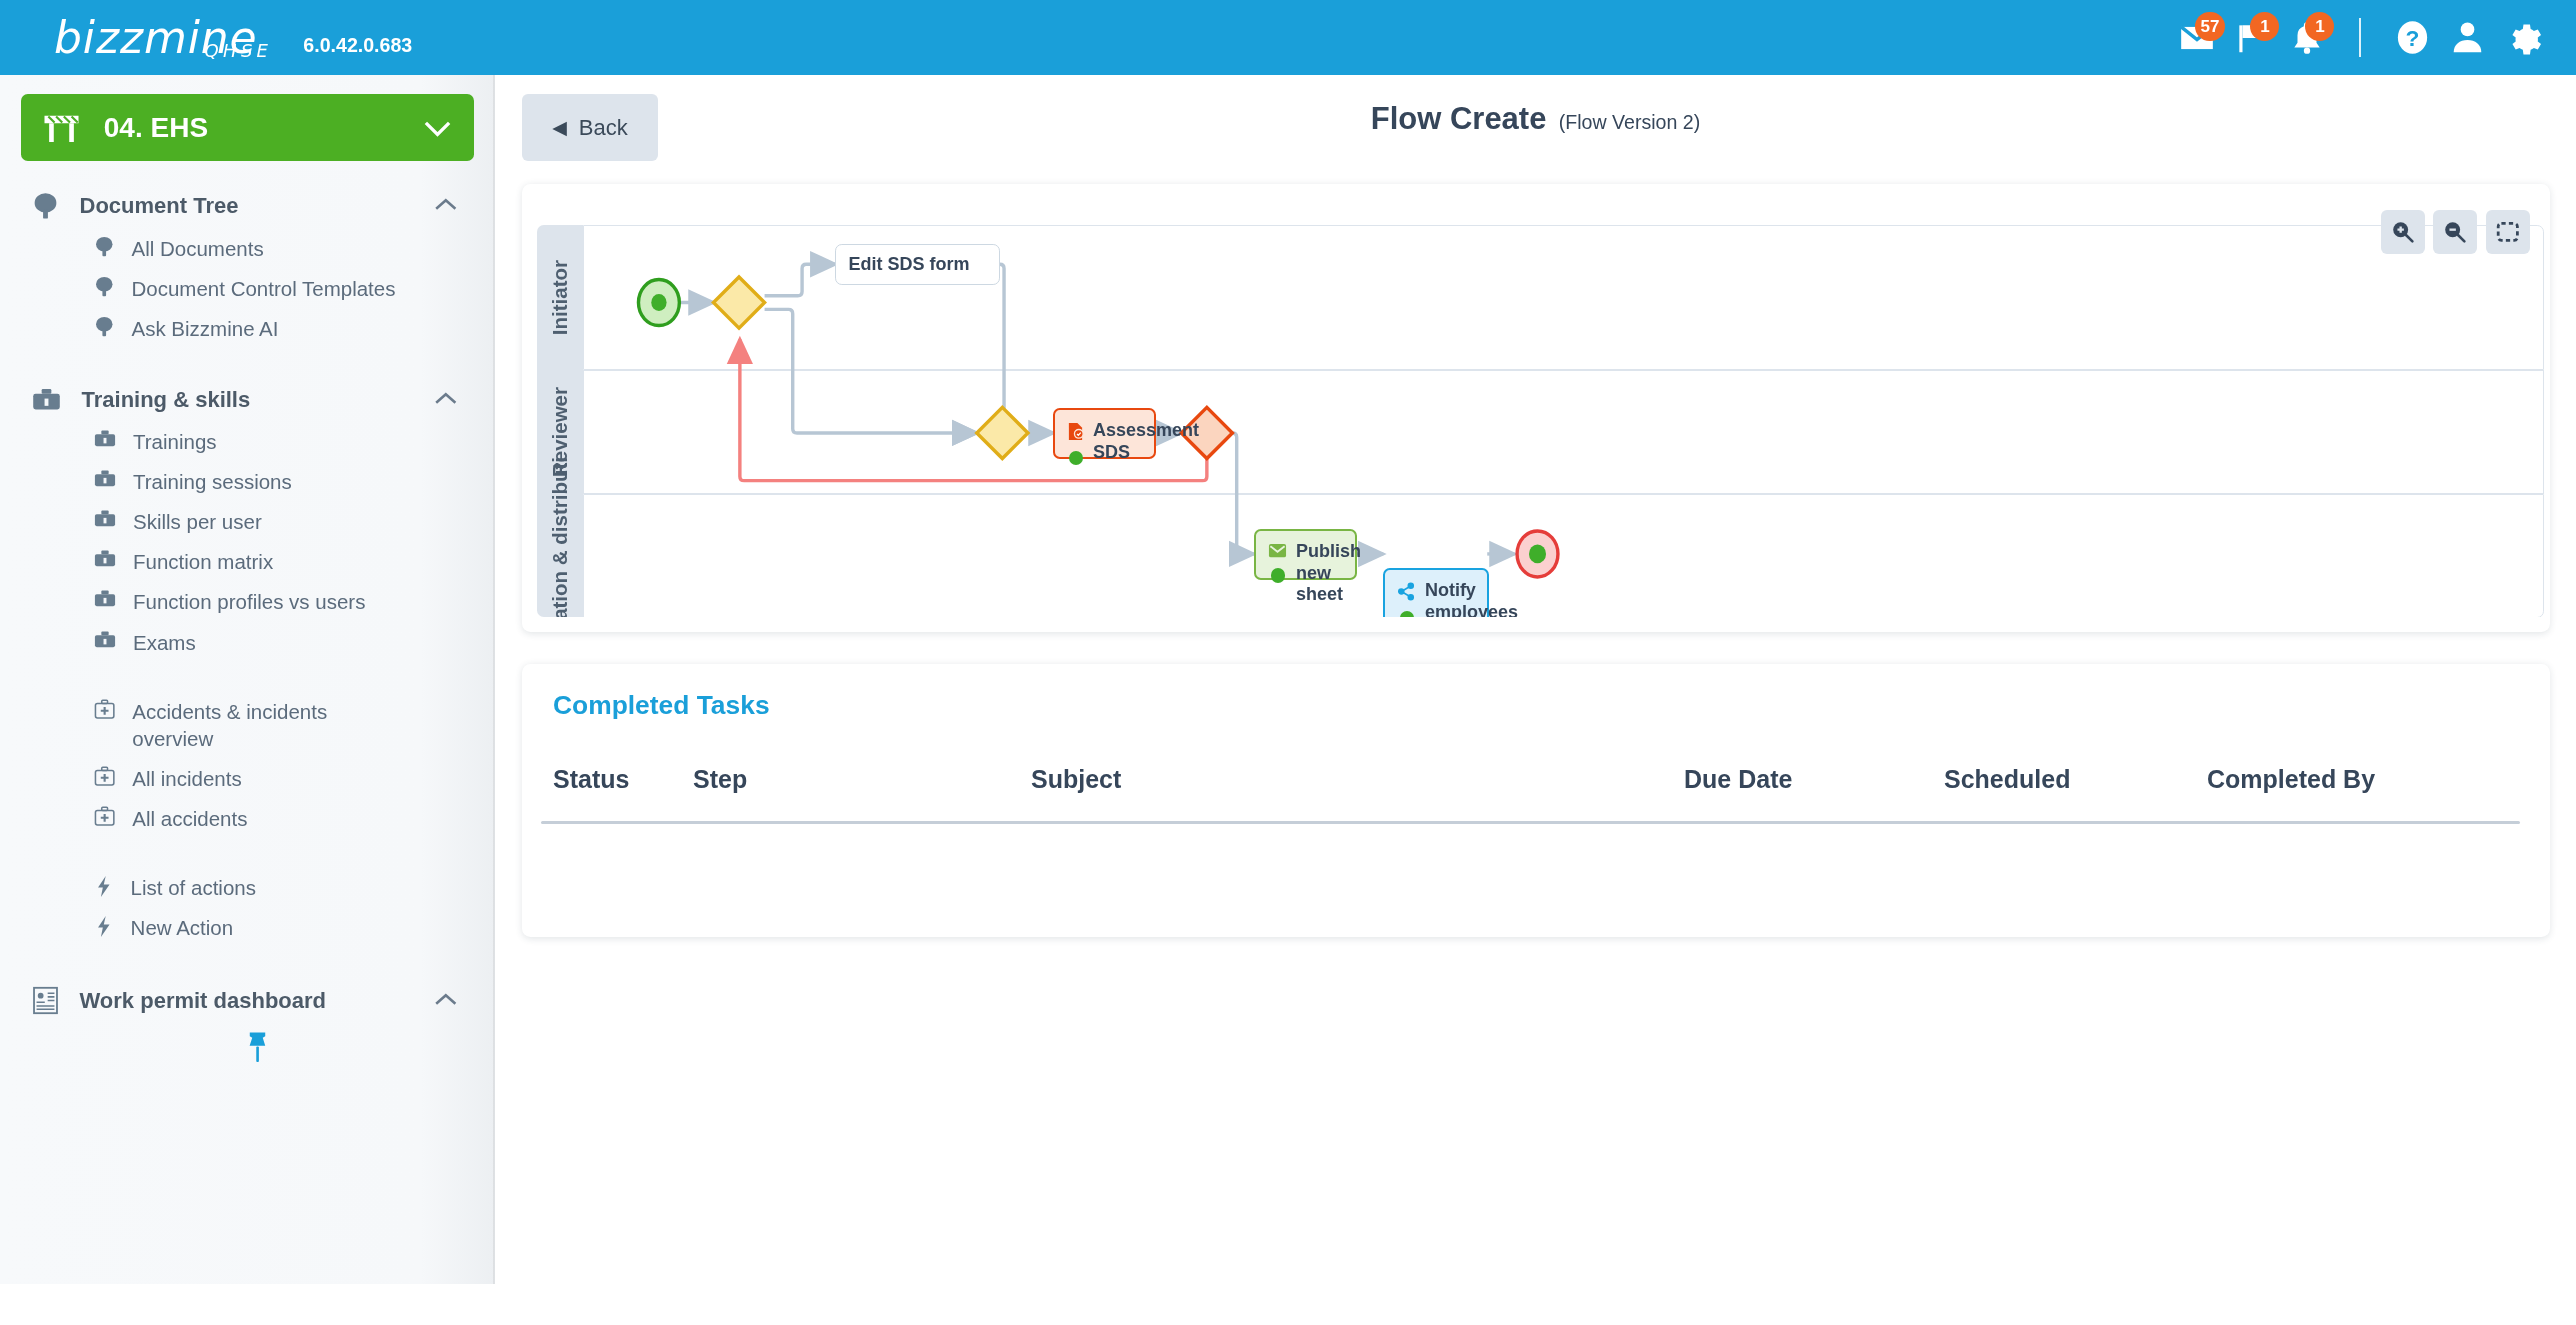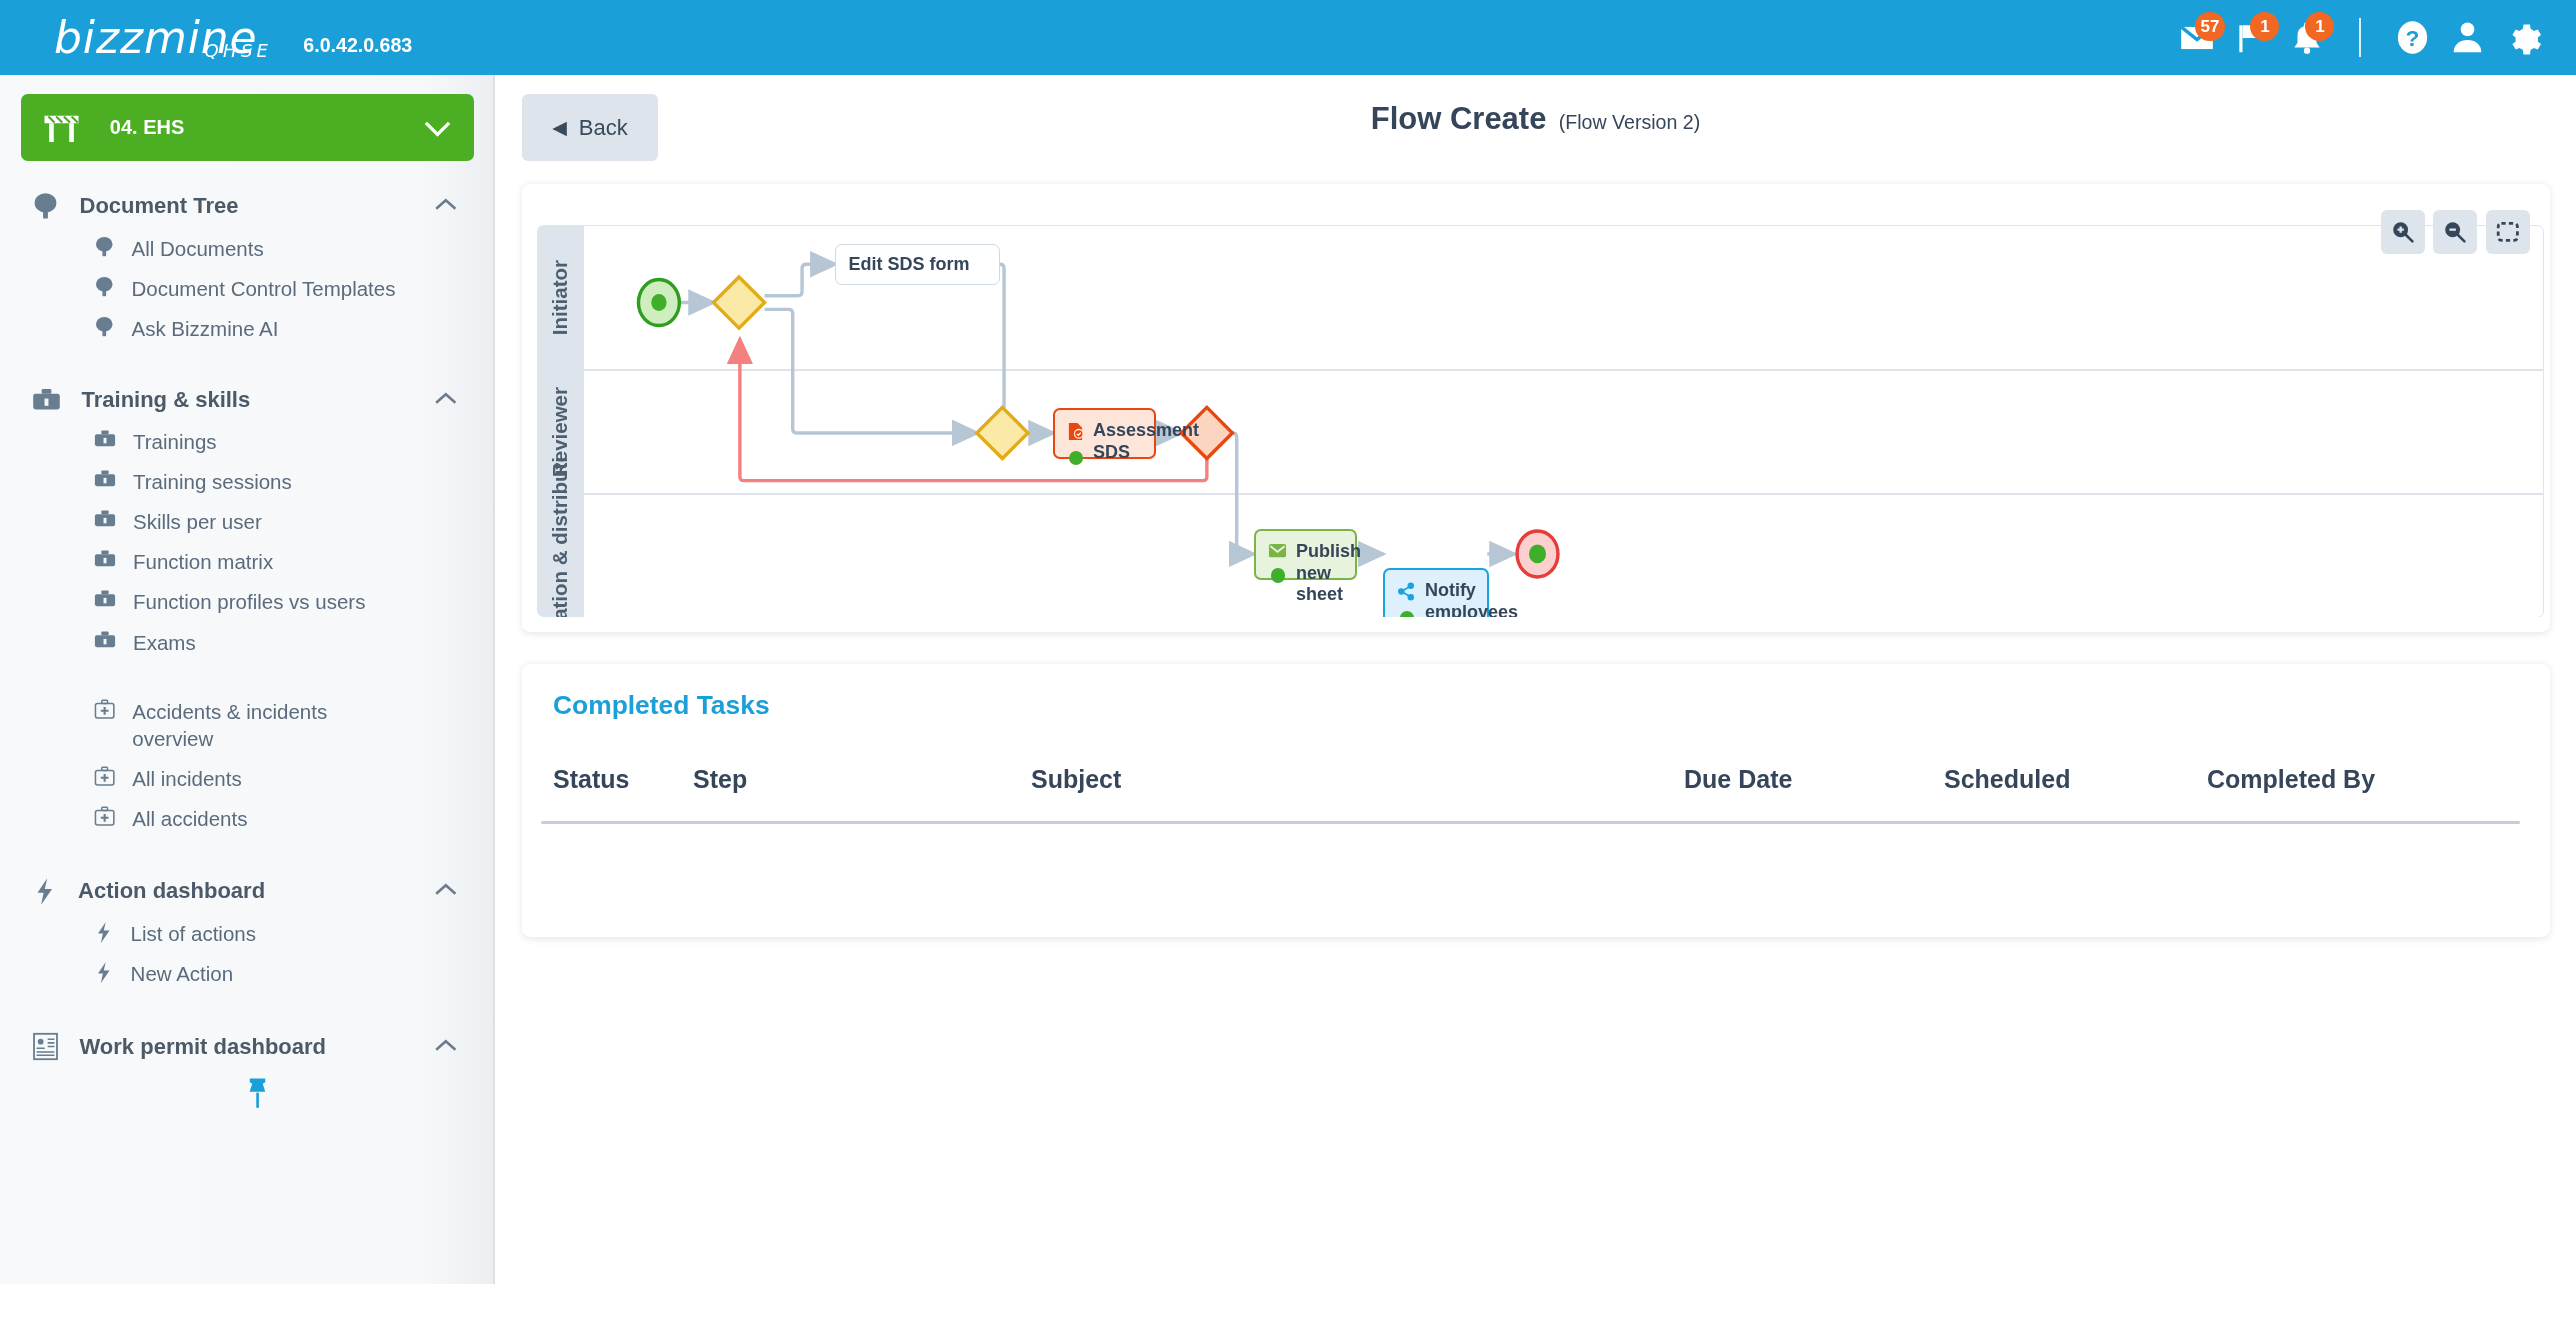--- a/index.html
+++ b/index.html
@@ -57,21 +57,21 @@
     width: 495px; height: 1209px;
     background: linear-gradient(90deg,#f7f9fb 0%, #f6f8fa 85%, #eceff2 100%);
     overflow: hidden;
   }
   .collection-btn {
     margin: 19px 21.3px 0 21.3px; height: 67px;
     background:#4caf23; border-radius: 6.8px;
     display:flex; align-items:center; padding: 0 20.5px;
     color:#fff; cursor:pointer;
   }
-  .collection-label { font-size: 20px; font-weight:bold; margin-left: 29px; flex:1; }
+  .collection-label { font-size: 28px; font-weight:bold; margin-left: 23px; flex:1; }
   .nav { margin-top: 22px; }
   .nav-group { margin-bottom: 8.5px; }
   .nav-head {
     display:flex; align-items:center; padding: 8.5px 21.3px 8.5px 32px;
     cursor:pointer; position:relative;
   }
   .nav-head-label {
     font-size: 22px; font-weight: bold; color:#4c5a68;
     margin-left: 20.5px; flex:1;
   }
@@ -415,33 +415,20 @@
               <rect x="8" y="1.2" width="6" height="3.4" rx="1"></rect>
               <rect x="1.5" y="4.6" width="19" height="15" rx="2"></rect>
               <path d="M11 8.2v8M7 12.2h8" stroke-width="2.2"></path>
             </svg>
           </span>
         <span class="nav-item-label">All accidents</span>
       </div>
     </div>
 
     <div class="nav-group" style="margin-top:29px;">
-      <div class="nav-head">
-        <span class="ico">
-          <svg width="25.6" height="29" viewBox="0 0 16 24" fill="#687d8f">
-              <path d="M10 1L2 13h5l-2 10 9-13H8z"></path>
-            </svg>
-        </span>
-        <span class="nav-head-label">Action dashboard</span>
-        <span class="chev">
-          <svg width="25.6" height="17" viewBox="0 0 24 14" fill="none" stroke="#6b7b8c" stroke-width="2.4">
-              <path d="M3 11l9-8 9 8"></path>
-            </svg>
-        </span>
-      </div>
       <div class="nav-item">
         <span class="ico">
             <svg width="19.6" height="23" viewBox="0 0 16 24" fill="#687d8f">
               <path d="M10 1L2 13h5l-2 10 9-13H8z"></path>
             </svg>
           </span>
         <span class="nav-item-label">List of actions</span>
       </div>
       <div class="nav-item">
         <span class="ico">

